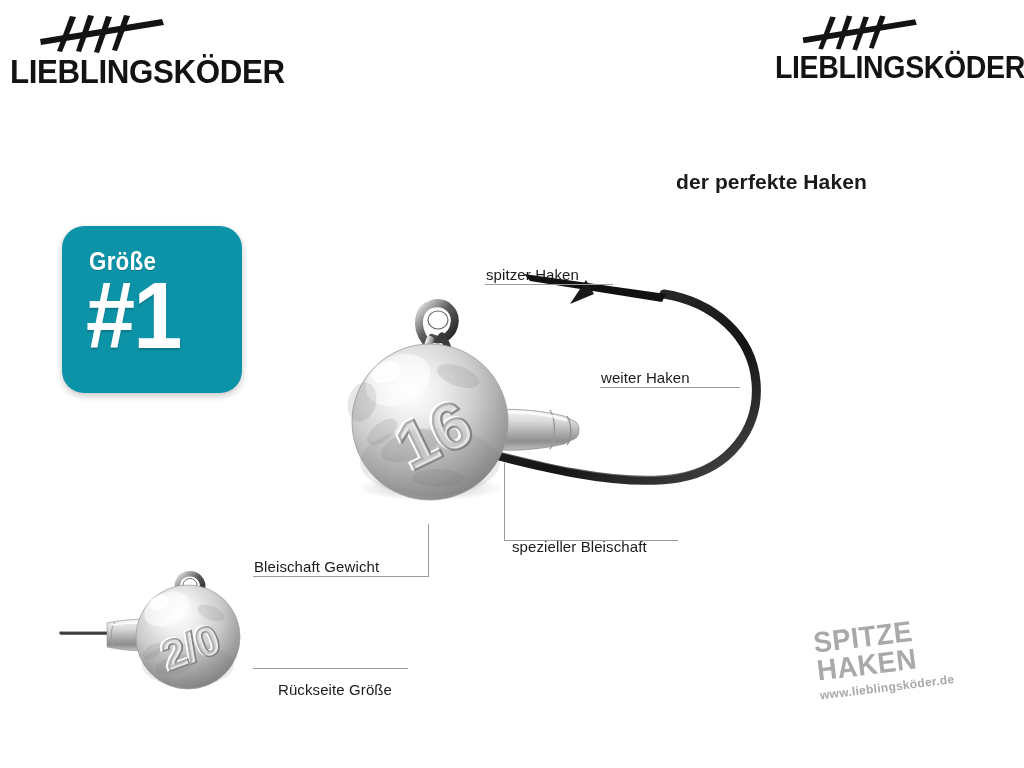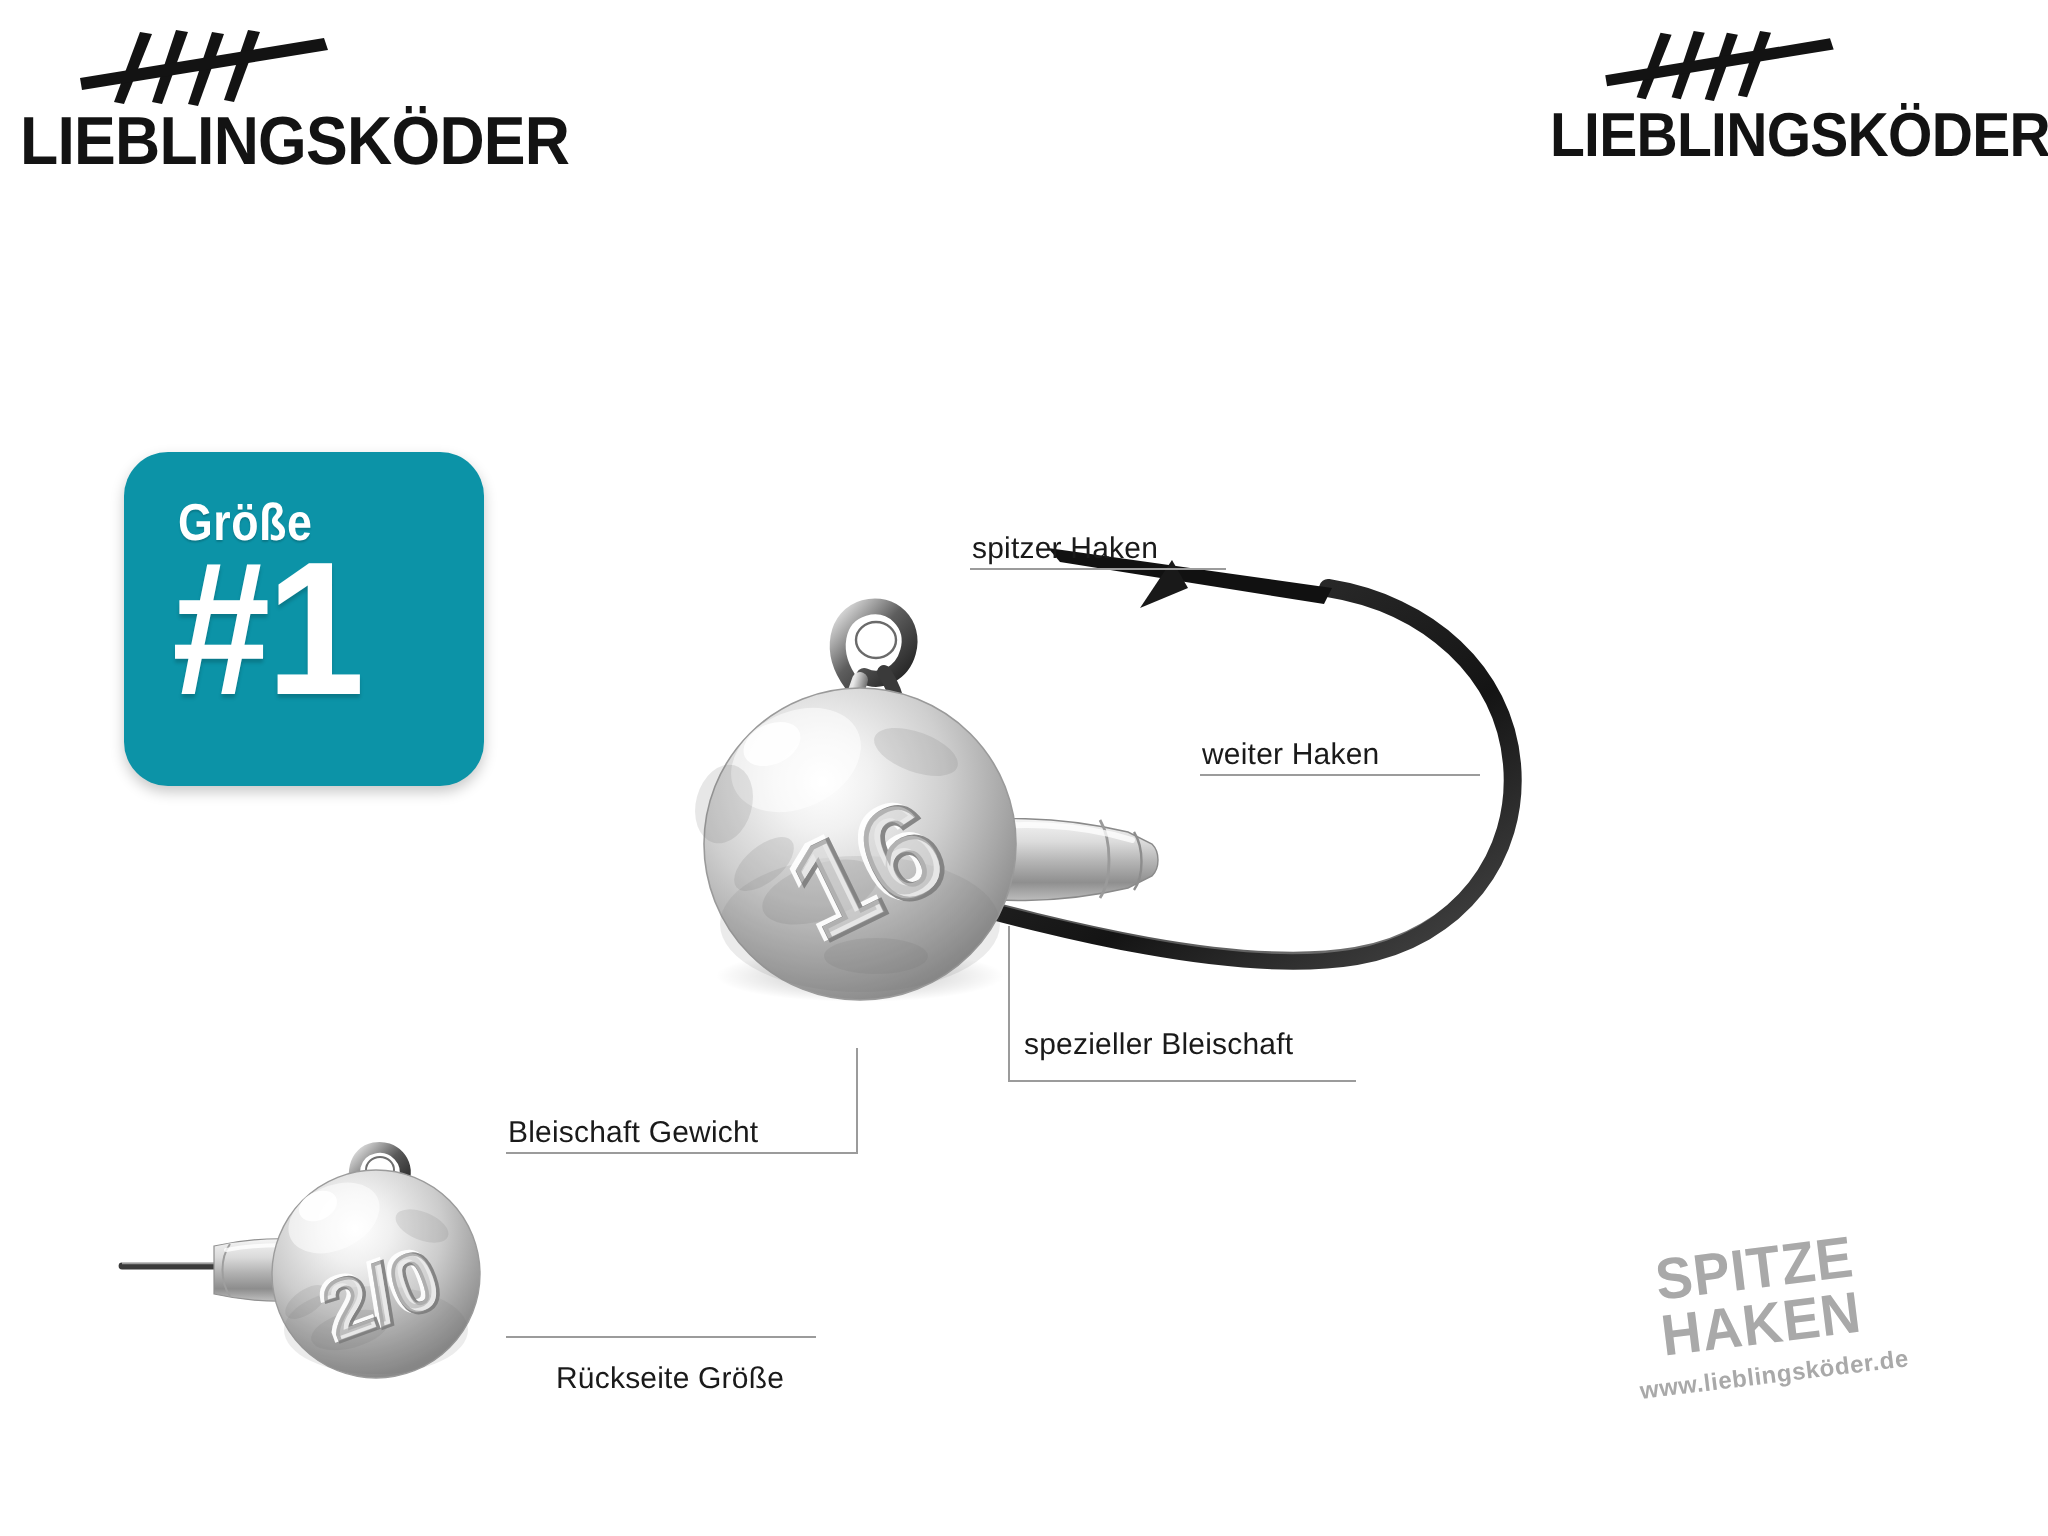--- a/index.html
+++ b/index.html
@@ -6,21 +6,20 @@
   html, body {
     width: 1024px; height: 768px;
     background: #ffffff;
     font-family: "Liberation Sans", sans-serif;
     overflow: hidden;
   }
   #stage {
     position: relative;
     width: 1024px; height: 668px;
     background: #ffffff;
-    text-align: center;
   }
 
   
   .brand { position: absolute; }
   .brand .tally { display: block; }
   .brand .wordmark {
     font-family: "Liberation Sans", sans-serif;
     font-weight: bold;
     color: #131313;
     letter-spacing: -0.4px;
@@ -153,20 +152,21 @@
         <path d="M60 2 L66 3 L52 38 L47 37 Z"></path>
         <path d="M78 1 L84 2 L71 38 L66 37 Z"></path>
         <path d="M96 2 L102 3 L89 39 L84 38 Z"></path>
         <path d="M114 1 L120 2 L107 37 L102 36 Z"></path>
         <path d="M30 25 L152 5 L154 11 L31 31 Z"></path>
       </g>
     </svg>
     <div class="wordmark">LIEBLINGSKÖDER</div>
   </div>
 
+  <div id="headline">der perfekte Haken</div>
 
   <div id="size-badge">
     <div class="badge-caption">Größe</div>
     <div class="badge-value">#1</div>
   </div>
 
   <div id="jig-main">
     <svg class="art" width="500" height="290" viewBox="0 0 500 290">
       <defs>
         <radialGradient id="leadBall" cx="38%" cy="30%" r="72%">
@@ -319,21 +319,21 @@
       </g>
     </svg>
   </div>
 
   <div class="callout bold" style="left:486px; top:266px;">spitzer Haken</div>
   <div class="leader-h" style="left:485px; top:284px; width:128px;"></div>
 
   <div class="callout bold" style="left:601px; top:369px;">weiter Haken</div>
   <div class="leader-h" style="left:600px; top:387px; width:140px;"></div>
 
-  <div class="callout bold" style="left:512px; top:514px;">spezieller Bleischaft</div>
+  <div class="callout bold" style="left:512px; top:538px;">spezieller Bleischaft</div>
   <div class="leader-v" style="left:504px; top:463px; height:78px;"></div>
   <div class="leader-h" style="left:504px; top:540px; width:174px;"></div>
 
   <div class="callout" style="left:254px; top:558px;"><span>Bleischaft </span><span class="emph">Gewicht</span></div>
   <div class="leader-h" style="left:253px; top:576px; width:176px;"></div>
   <div class="leader-v" style="left:428px; top:524px; height:52px;"></div>
 
   <div class="callout" style="left:278px; top:681px;"><span>Rückseite </span><span class="emph">Größe</span></div>
   <div class="leader-h" style="left:253px; top:668px; width:155px;"></div>
 

